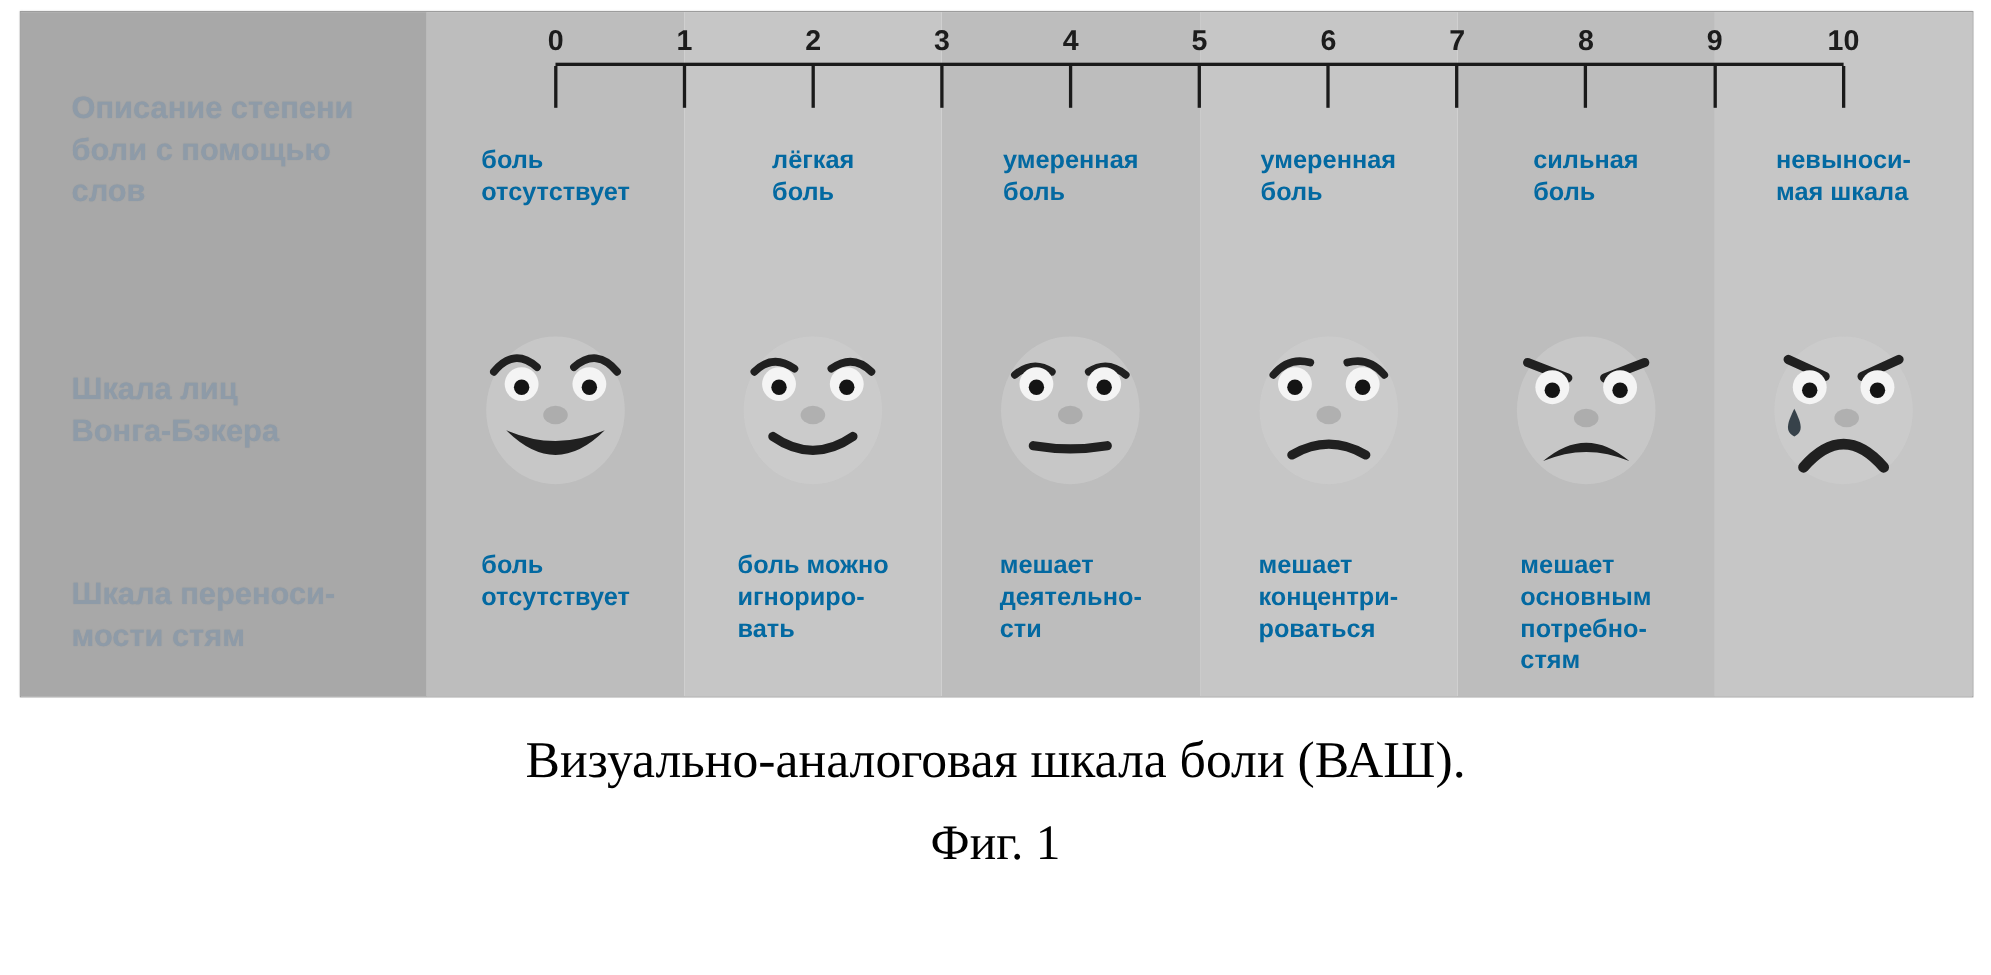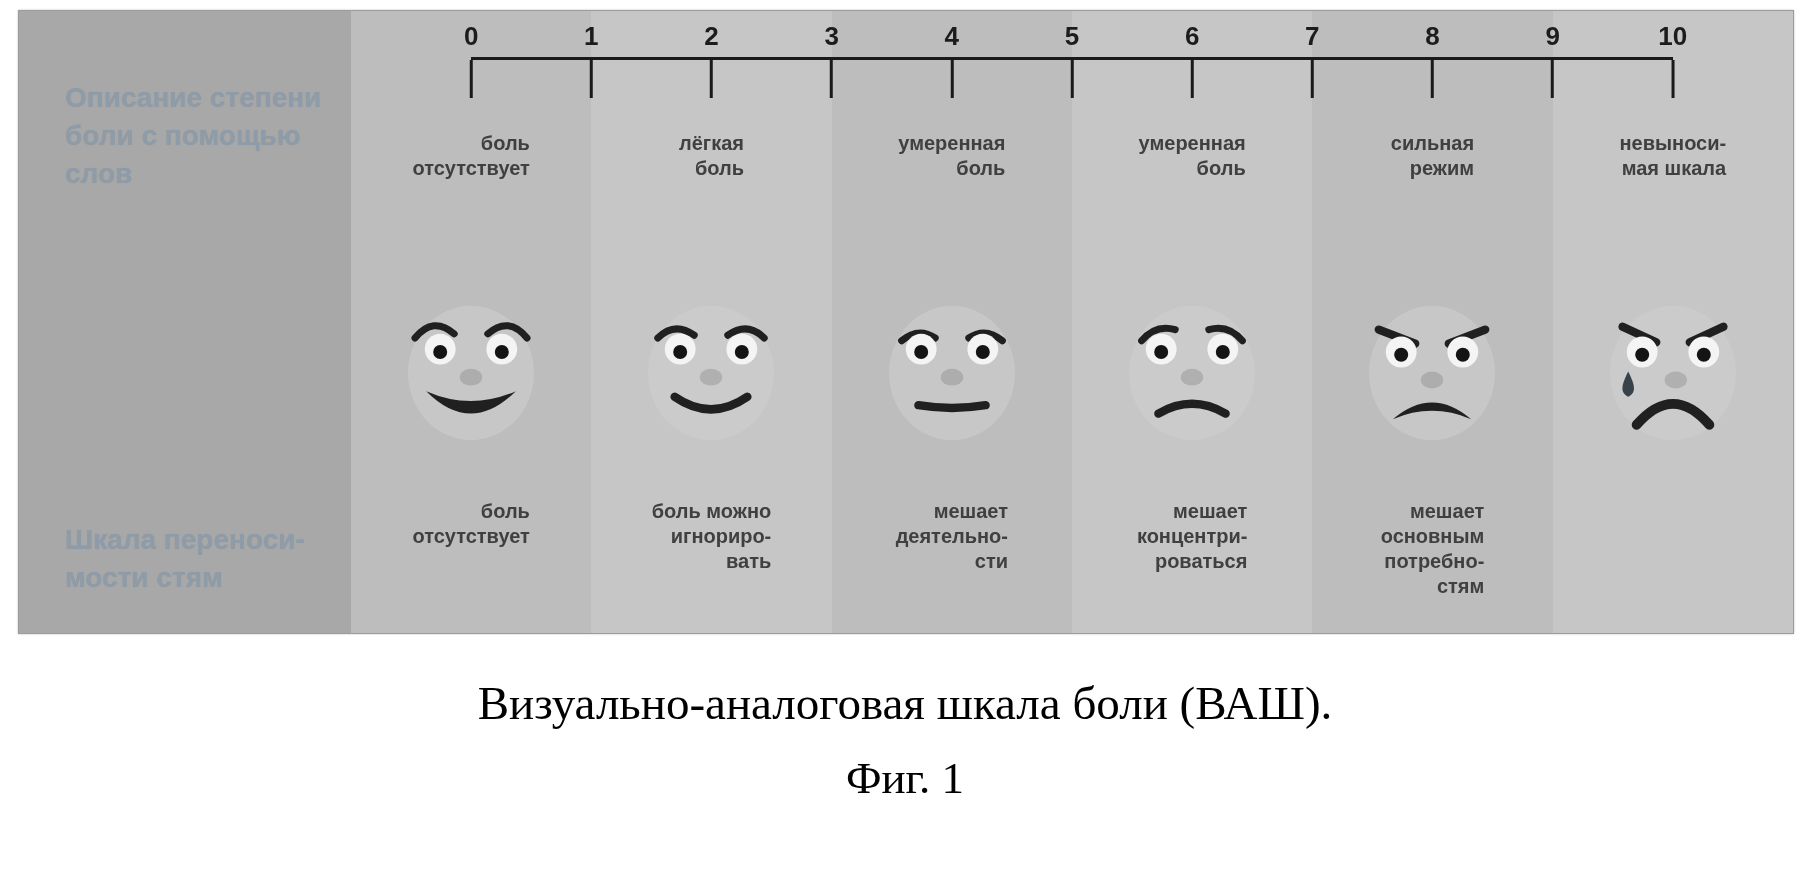--- a/index.html
+++ b/index.html
@@ -12,21 +12,21 @@
   .panel{
     position:relative;
     margin:10px 16px 0 18px;
     height:622px;
     display:flex;
     border:1px solid #9c9c9c;
     box-shadow:0 0 2px rgba(0,0,0,0.25);
   }
   
   .sidebar{
-    width:332px;
+    width:369px;
     background:#a8a8a8;
     display:grid;
     grid-template-rows:104px 146px 224px 148px;
     flex:0 0 auto;
   }
   .side-label{
     color:#8e9ba8;
     font-weight:700;
     font-size:28px;
     line-height:1.35;
@@ -84,42 +84,42 @@
   }
   .tick .tickbar{
     width:3px;height:38px;
     background:#1a1a1a;
     margin-top:7px;
   }
   
   .word-cell,.tol-cell{
     display:flex;
     justify-content:center;
-    text-align:right;
-    font-size:20px;
+    text-align:left;
+    font-size:23px;
     font-weight:700;
     line-height:1.25;
     white-space:pre-line;
-    color:#404040;
+    color:#0369a1;
   }
   .word-cell{grid-row:2;align-items:flex-start;padding-top:16px;}
   .tol-cell{grid-row:4;align-items:flex-start;padding-top:14px;}
   .face-cell{
     grid-row:3;
     display:flex;
     align-items:center;
     justify-content:center;
   }
   .face-svg{width:168px;height:154px;}
   .st{fill:none;stroke:#202020;stroke-width:5;stroke-linecap:round;}
   .stm{fill:none;stroke:#202020;stroke-width:6;stroke-linecap:round;}
   .stw{fill:none;stroke:#202020;stroke-width:7;stroke-linecap:round;}
   
   .caption{
-    margin-top:42px;
+    margin-top:30px;
     text-align:center;
     font-family:"Liberation Serif","DejaVu Serif",serif;
     font-size:47px;
     color:#000;
   }
   .fig-label{
     margin-top:22px;
     text-align:center;
     font-family:"Liberation Serif","DejaVu Serif",serif;
     font-size:45px;
@@ -128,20 +128,22 @@
 </style>
 </head>
 <body>
 
 <div class="panel">
 
   <div class="sidebar">
     <div class="side-label side-words">Описание степени
 боли с помощью
 слов</div>
+    <div class="side-label side-faces">Шкала лиц
+Вонга-Бэкера</div>
     <div class="side-label side-tol">Шкала переноси-
 мости стям</div>
   </div>
 
   <div class="content">
     <div class="bands">
       <div class="band"></div>
       <div class="band"></div>
       <div class="band"></div>
       <div class="band"></div>
@@ -201,21 +203,21 @@
 
       <div class="word-cell">боль
 отсутствует</div>
       <div class="word-cell">лёгкая
 боль</div>
       <div class="word-cell">умеренная
 боль</div>
       <div class="word-cell">умеренная
 боль</div>
       <div class="word-cell">сильная
-режим</div>
+боль</div>
       <div class="word-cell">невыноси-
 мая шкала</div>
 
       <div class="face-cell">
         <svg class="face-svg" viewBox="0 0 120 110">
           <ellipse cx="60" cy="55" rx="45" ry="48" fill="#cfcfcf" opacity="0.55"></ellipse>
           <path class="st" d="M20 30 Q33 14 48 27"></path>
           <path class="st" d="M72 27 Q87 14 100 30"></path>
           <circle cx="38" cy="38" r="11" fill="#f4f4f4"></circle>
           <circle cx="82" cy="38" r="11" fill="#f4f4f4"></circle>

